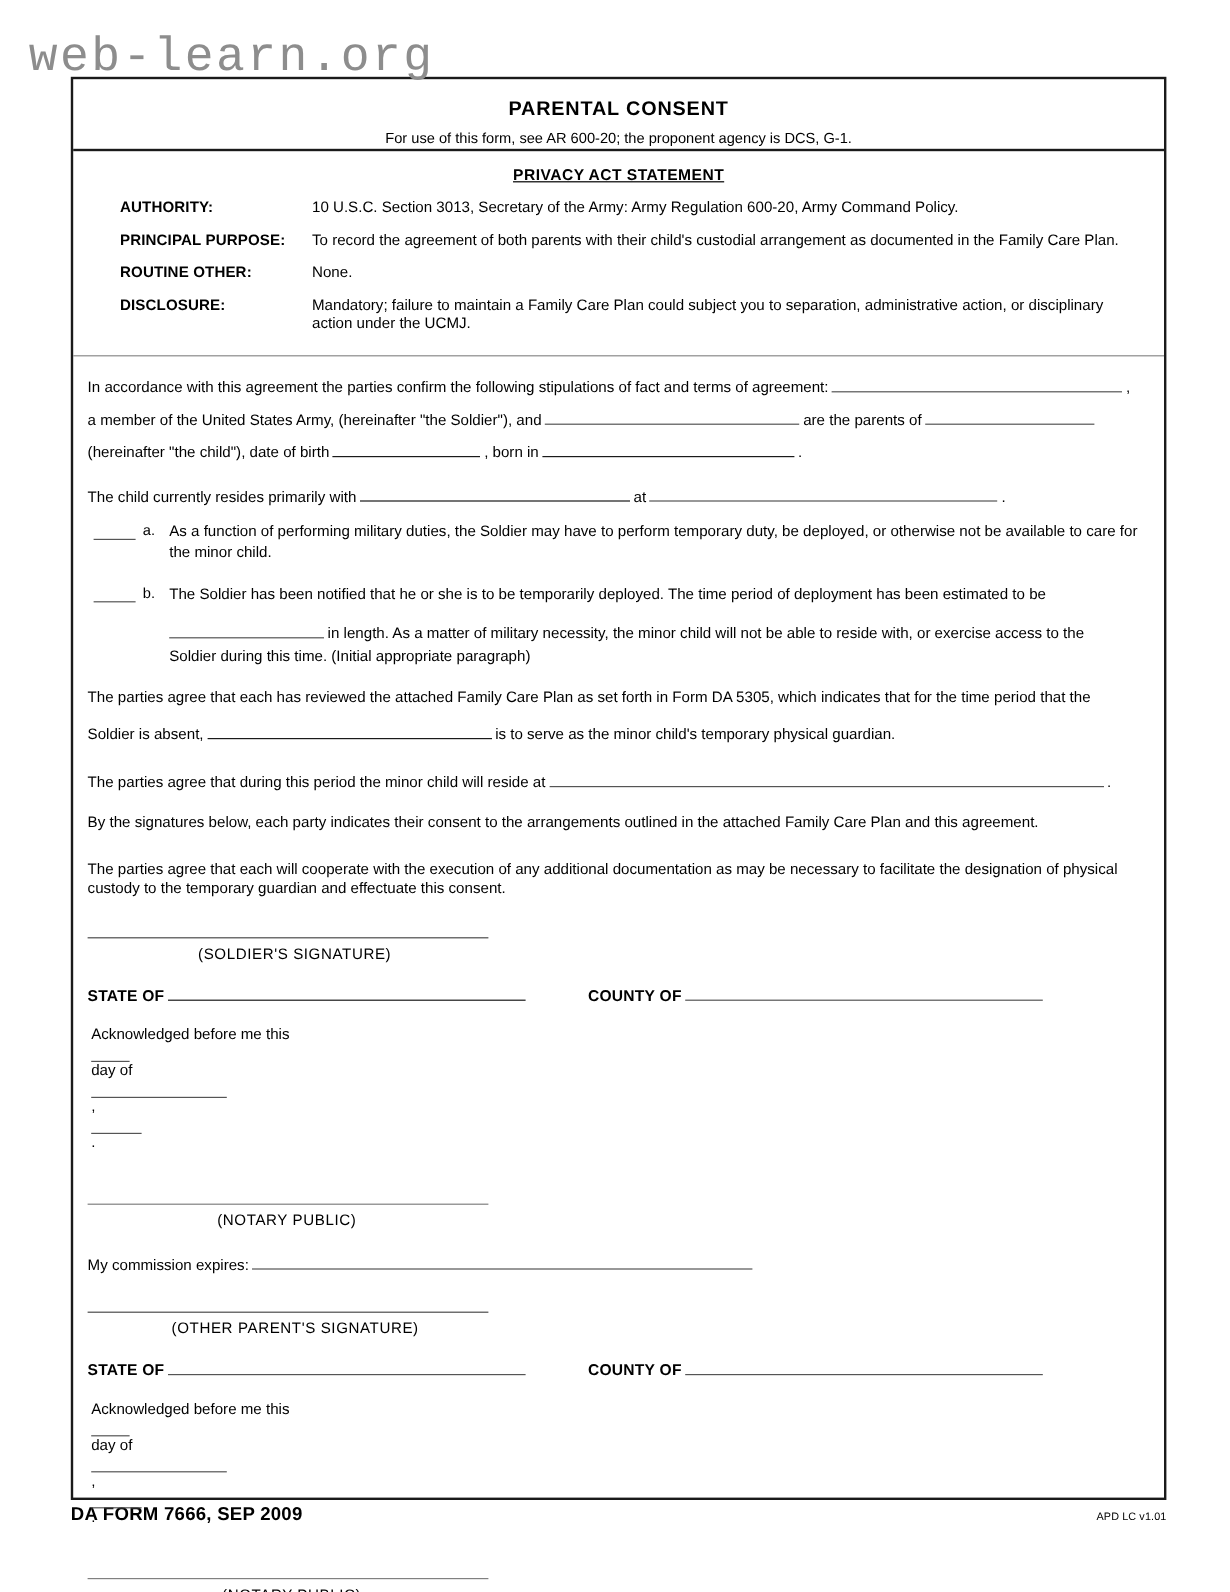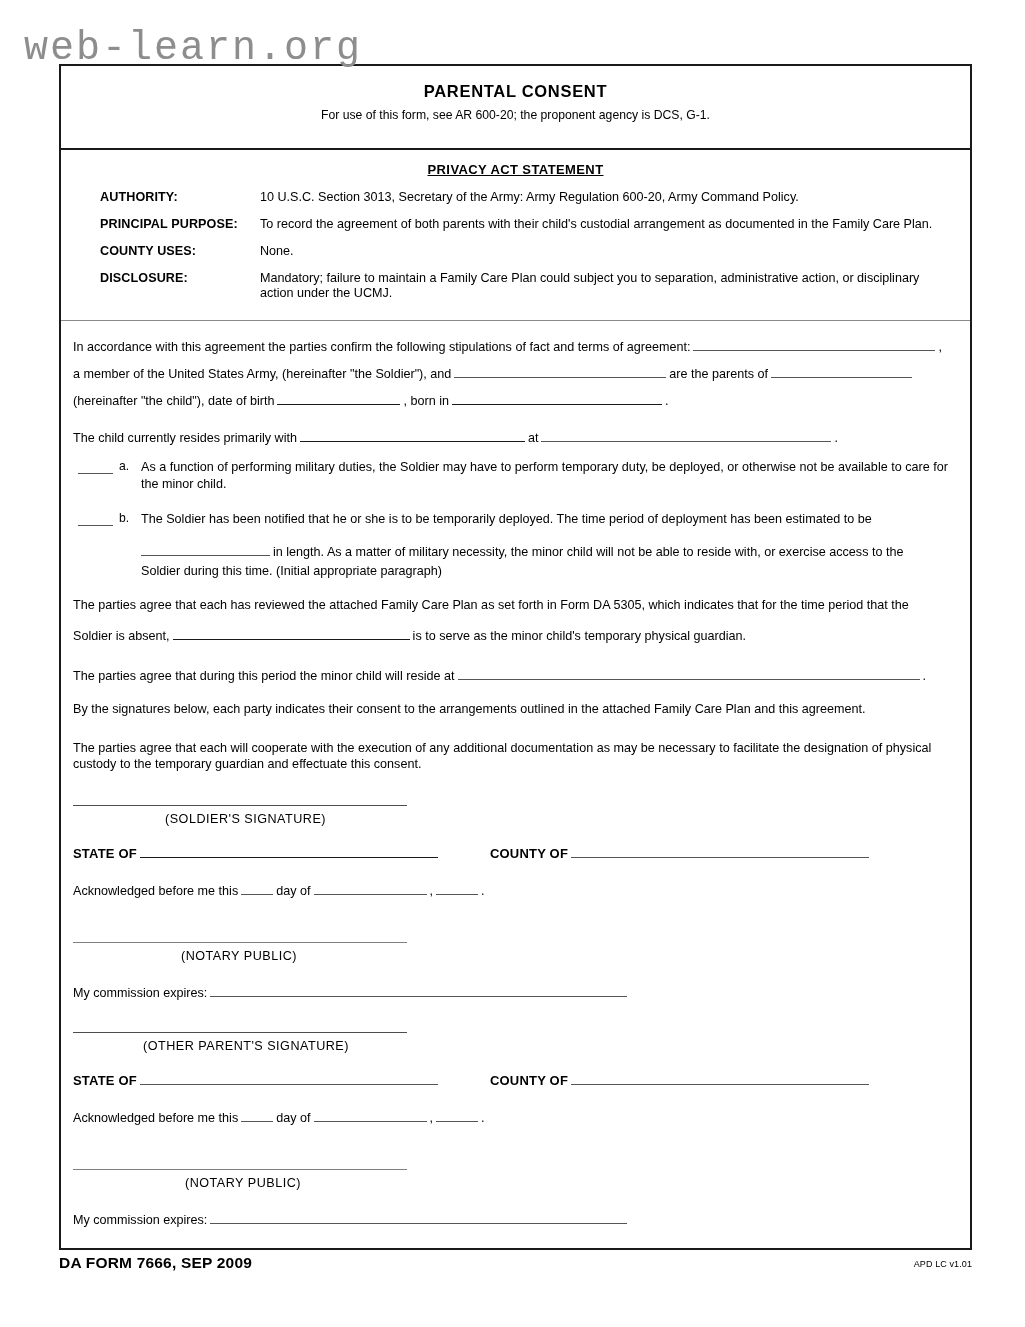--- a/index.html
+++ b/index.html
@@ -37,21 +37,21 @@
     top: 64px;
     width: 913px;
     height: 1186px;
     border: 2.5px solid #1a1a1a;
     box-sizing: border-box;
     z-index: 2;
     background: transparent;
   }
 
   .header-band {
-    height: 84px;
+    height: 60px;
     border-bottom: 2.5px solid #1a1a1a;
     box-sizing: border-box;
     text-align: center;
     padding-top: 16px;
   }
   .form-title {
     font-size: 16.5px;
     font-weight: bold;
     letter-spacing: 0.7px;
   }
@@ -172,20 +172,21 @@
     font-weight: bold;
     letter-spacing: 0.2px;
   }
 
   .ack-row {
     display: flex;
     align-items: baseline;
     margin-top: 18px;
     white-space: nowrap;
     font-size: 12.6px;
+    flex-direction: column;
   }
 
   .notary-line {
     width: 334px;
     border-bottom: 1.2px solid #808080;
     margin-top: 44px;
   }
   .commission-row {
     display: flex;
     align-items: baseline;
@@ -233,21 +234,21 @@
 
     <div class="privacy-row">
       <div class="privacy-label">AUTHORITY:</div>
       <div class="privacy-value">10 U.S.C. Section 3013, Secretary of the Army: Army Regulation 600-20, Army Command Policy.</div>
     </div>
     <div class="privacy-row">
       <div class="privacy-label">PRINCIPAL PURPOSE:</div>
       <div class="privacy-value">To record the agreement of both parents with their child's custodial arrangement as documented in the Family Care Plan.</div>
     </div>
     <div class="privacy-row">
-      <div class="privacy-label">COUNTY USES:</div>
+      <div class="privacy-label">ROUTINE OTHER:</div>
       <div class="privacy-value">None.</div>
     </div>
     <div class="privacy-row">
       <div class="privacy-label">DISCLOSURE:</div>
       <div class="privacy-value">Mandatory; failure to maintain a Family Care Plan could subject you to separation, administrative action, or disciplinary action under the UCMJ.</div>
     </div>
   </div>
 
   <div class="body-area">
 

